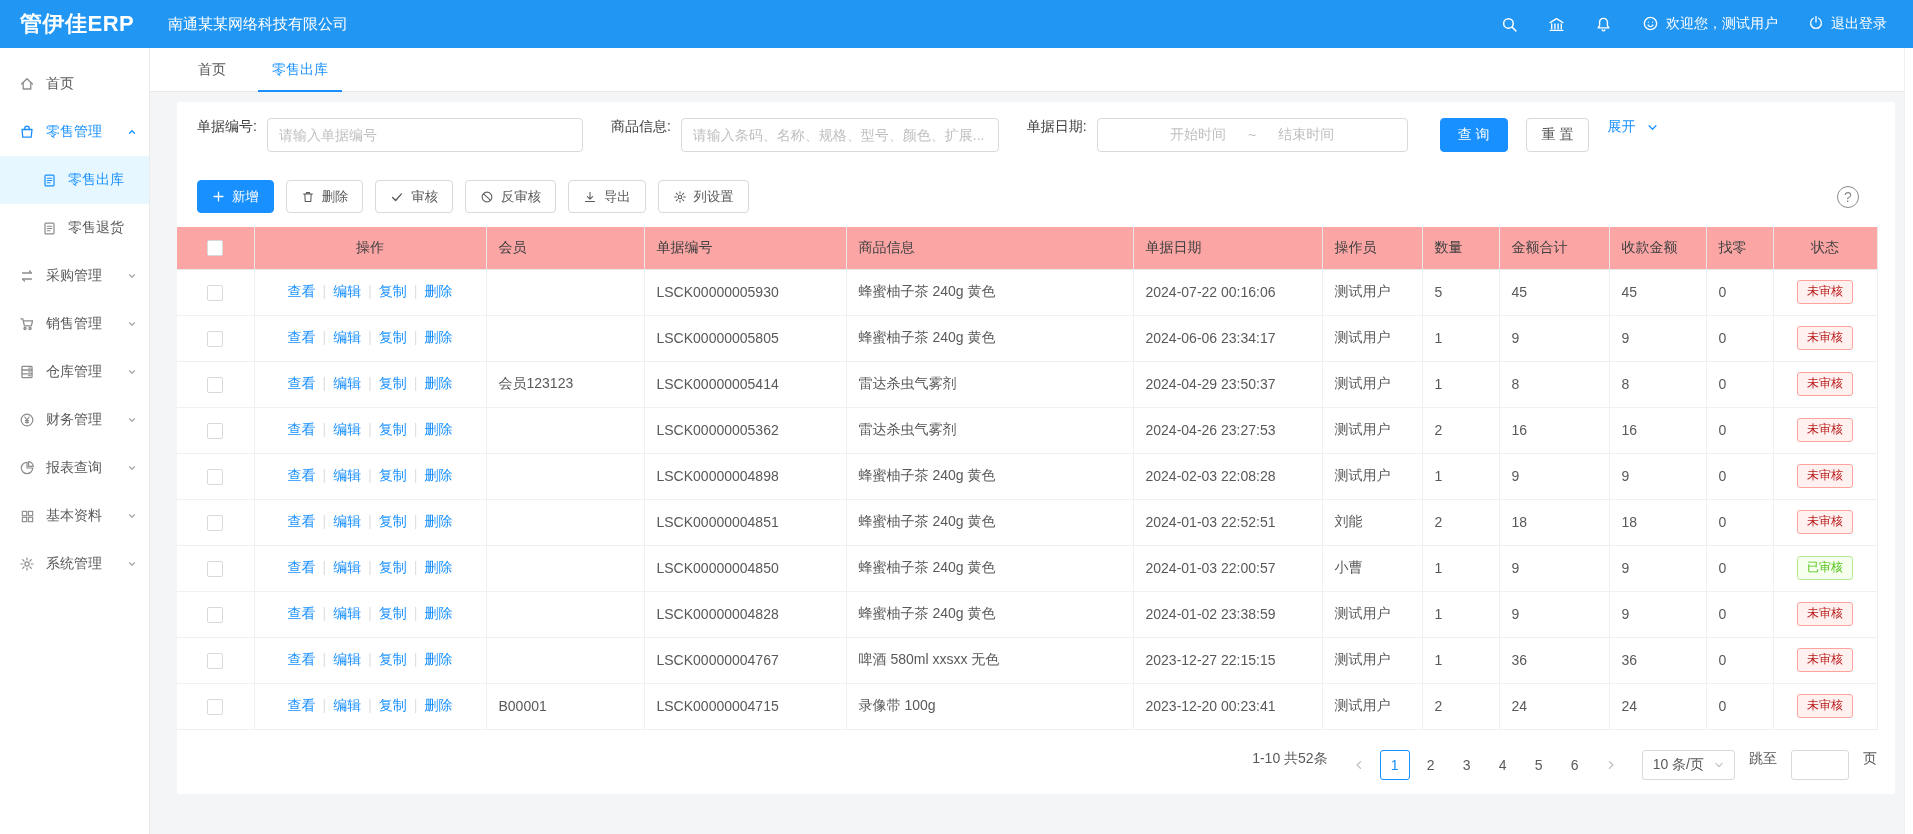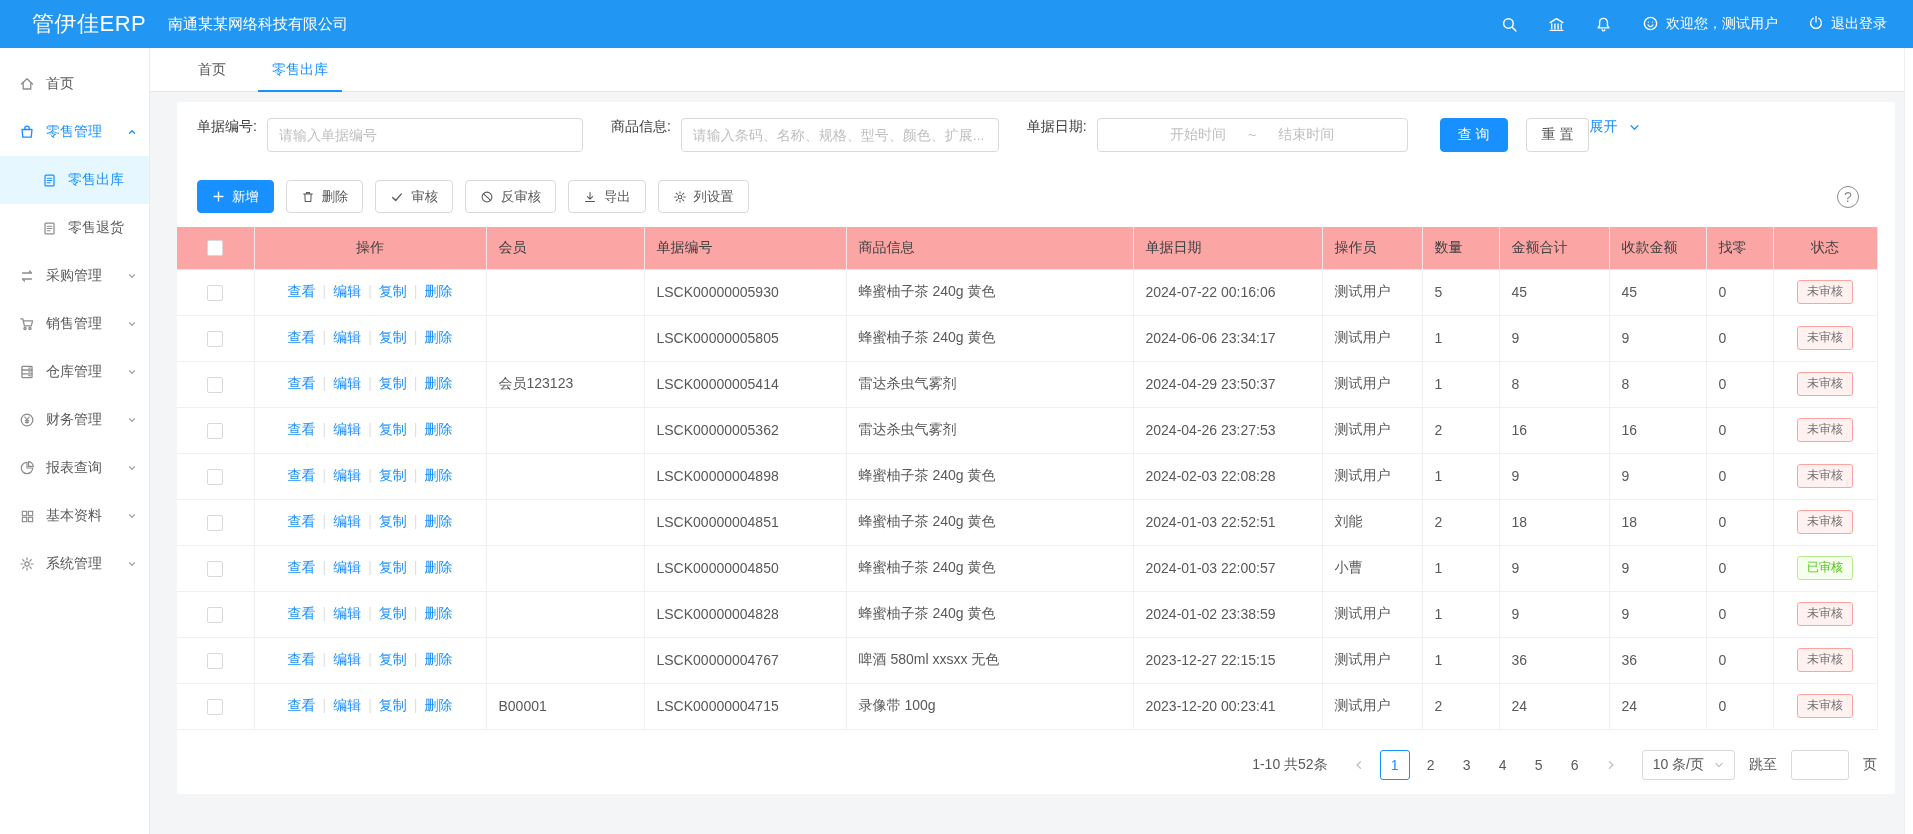--- a/index.html
+++ b/index.html
@@ -2,21 +2,21 @@
 <html><head>
 <meta charset="utf-8">
 <style>
   *{box-sizing:border-box}
   html,body{margin:0;padding:0;width:1913px;height:834px;overflow:hidden;
     font-family:"Liberation Sans","DejaVu Sans",sans-serif;font-size:14px;color:#595959;background:#f4f5f7}
   svg{display:block}
 
   
   .topbar{height:48px;background:#2196f3;display:flex;align-items:center;color:#fff}
-  .logo{width:150px;padding-left:32px;font-size:22px;font-weight:normal;letter-spacing:.5px;white-space:nowrap}
+  .logo{width:150px;padding-left:20px;font-size:22px;font-weight:bold;letter-spacing:.5px;white-space:nowrap}
   .company{font-size:15px;margin-left:18px}
   .top-right{margin-left:auto;display:flex;align-items:center;gap:30px;padding-right:26px}
   .top-ic{cursor:pointer;display:flex;align-items:center}
   .welcome,.logout{display:flex;align-items:flex-start;gap:7px;cursor:pointer;white-space:nowrap}
 
   
   .layout{display:flex;height:786px}
   .sidebar{width:150px;background:#fff;border-right:1px solid #ebebeb;padding-top:12px;flex:none}
   .side-item{height:48px;display:flex;align-items:center;gap:10px;padding:0 12px 0 18px;color:#595959;cursor:pointer}
   .side-item .sicon{width:18px;display:flex;justify-content:center;color:#8c8c8c}
@@ -45,46 +45,46 @@
   .f-label{color:#404040;margin-right:10px;white-space:nowrap}
   .f-group{display:flex;align-items:center;margin-right:28px}
   .inp{height:34px;border:1px solid #d9d9d9;border-radius:4px;padding:0 11px;font-size:14px;color:#595959;outline:none;background:#fff}
   .inp::placeholder{color:#bfbfbf}
   .inp.bill{width:316px}
   .inp.product{width:318px}
   .date-box{width:311px;height:34px;border:1px solid #d9d9d9;border-radius:4px;display:flex;align-items:center;justify-content:center;gap:22px;color:#bfbfbf;cursor:pointer;background:#fff}
   .btn{height:34px;border-radius:4px;font-size:14px;display:inline-flex;align-items:center;justify-content:center;cursor:pointer;white-space:nowrap}
   .btn.primary{background:#1890ff;border:1px solid #1890ff;color:#fff;padding:0 17px;margin-left:4px}
   .btn.plain{background:#fff;border:1px solid #d9d9d9;color:#595959;padding:0 15px;margin-left:18px}
-  .expand-link{color:#1890ff;display:flex;align-items:center;gap:12px;cursor:pointer;white-space:nowrap}
+  .expand-link{color:#1890ff;display:flex;align-items:center;gap:12px;margin-left:18px;cursor:pointer;white-space:nowrap}
 
   
   .toolbar{display:flex;align-items:center;gap:12px;padding:16px 20px 14px}
   .tb-btn{height:33px;display:inline-flex;align-items:center;gap:7px;padding:0 14px;border-radius:4px;
     border:1px solid #d9d9d9;background:#fff;color:#595959;cursor:pointer;white-space:nowrap}
   .tb-btn.primary{background:#1890ff;border-color:#1890ff;color:#fff}
   .tb-btn .bic{display:flex;color:inherit}
   .help{margin-left:auto;width:22px;height:22px;border:1.6px solid #8c8c8c;border-radius:50%;
     display:flex;align-items:center;justify-content:center;color:#8c8c8c;font-size:14px;cursor:pointer;margin-right:16px}
 
   
   table{border-collapse:collapse;table-layout:fixed;width:1700px;font-size:14px}
   thead th{background:#fca5a5;height:42px;font-weight:normal;color:#404040;text-align:left;
     border-bottom:1px solid #e8e8e8;border-right:1px solid #e8e8e8;padding:0 12px}
   thead th.center,tbody td.center{text-align:center}
   tbody td{height:46px;border-bottom:1px solid #f0f0f0;border-right:1px solid #f0f0f0;padding:0 12px;color:#595959;overflow:hidden;white-space:nowrap}
   .checkbox{display:inline-block;width:16px;height:16px;border:1px solid #d9d9d9;border-radius:2px;background:#fff;vertical-align:middle;cursor:pointer}
   .op-link{color:#1890ff;text-decoration:none;cursor:pointer}
   .op-sep{color:#e0e0e0;margin:0 7px}
   .badge{display:inline-block;padding:3px 9px;font-size:12px;border-radius:3px;line-height:1.3}
-  .badge.red{color:#737373;background:#fff1f0;border:1px solid #ffa39e}
+  .badge.red{color:#b91c1c;background:#fff1f0;border:1px solid #ffa39e}
   .badge.green{color:#52c41a;background:#f6ffed;border:1px solid #b7eb8f}
 
   
-  .pager{display:flex;align-items:center;justify-content:flex-end;gap:6px;padding:20px 18px 0;color:#595959}
+  .pager{display:flex;justify-content:flex-end;gap:6px;padding:20px 18px 0;color:#595959}
   .pg-total{margin-right:10px}
   .pg-arrow{width:30px;height:30px;display:flex;align-items:center;justify-content:center;color:#bfbfbf;cursor:pointer}
   .pg-num{min-width:30px;height:30px;border:1px solid transparent;border-radius:3px;display:flex;align-items:center;justify-content:center;cursor:pointer}
   .pg-num.active{border-color:#1890ff;color:#1890ff;background:#fff}
   .pg-size{height:30px;border:1px solid #d9d9d9;border-radius:3px;display:flex;align-items:center;gap:10px;padding:0 10px;margin-left:10px;cursor:pointer;color:#595959;background:#fff}
   .pg-size .chev{color:#bfbfbf}
   .pg-jump{margin-left:8px}
   .jump-input{width:58px;height:30px;border:1px solid #d9d9d9;border-radius:3px;margin:0 8px;outline:none}
 </style>
 </head>

